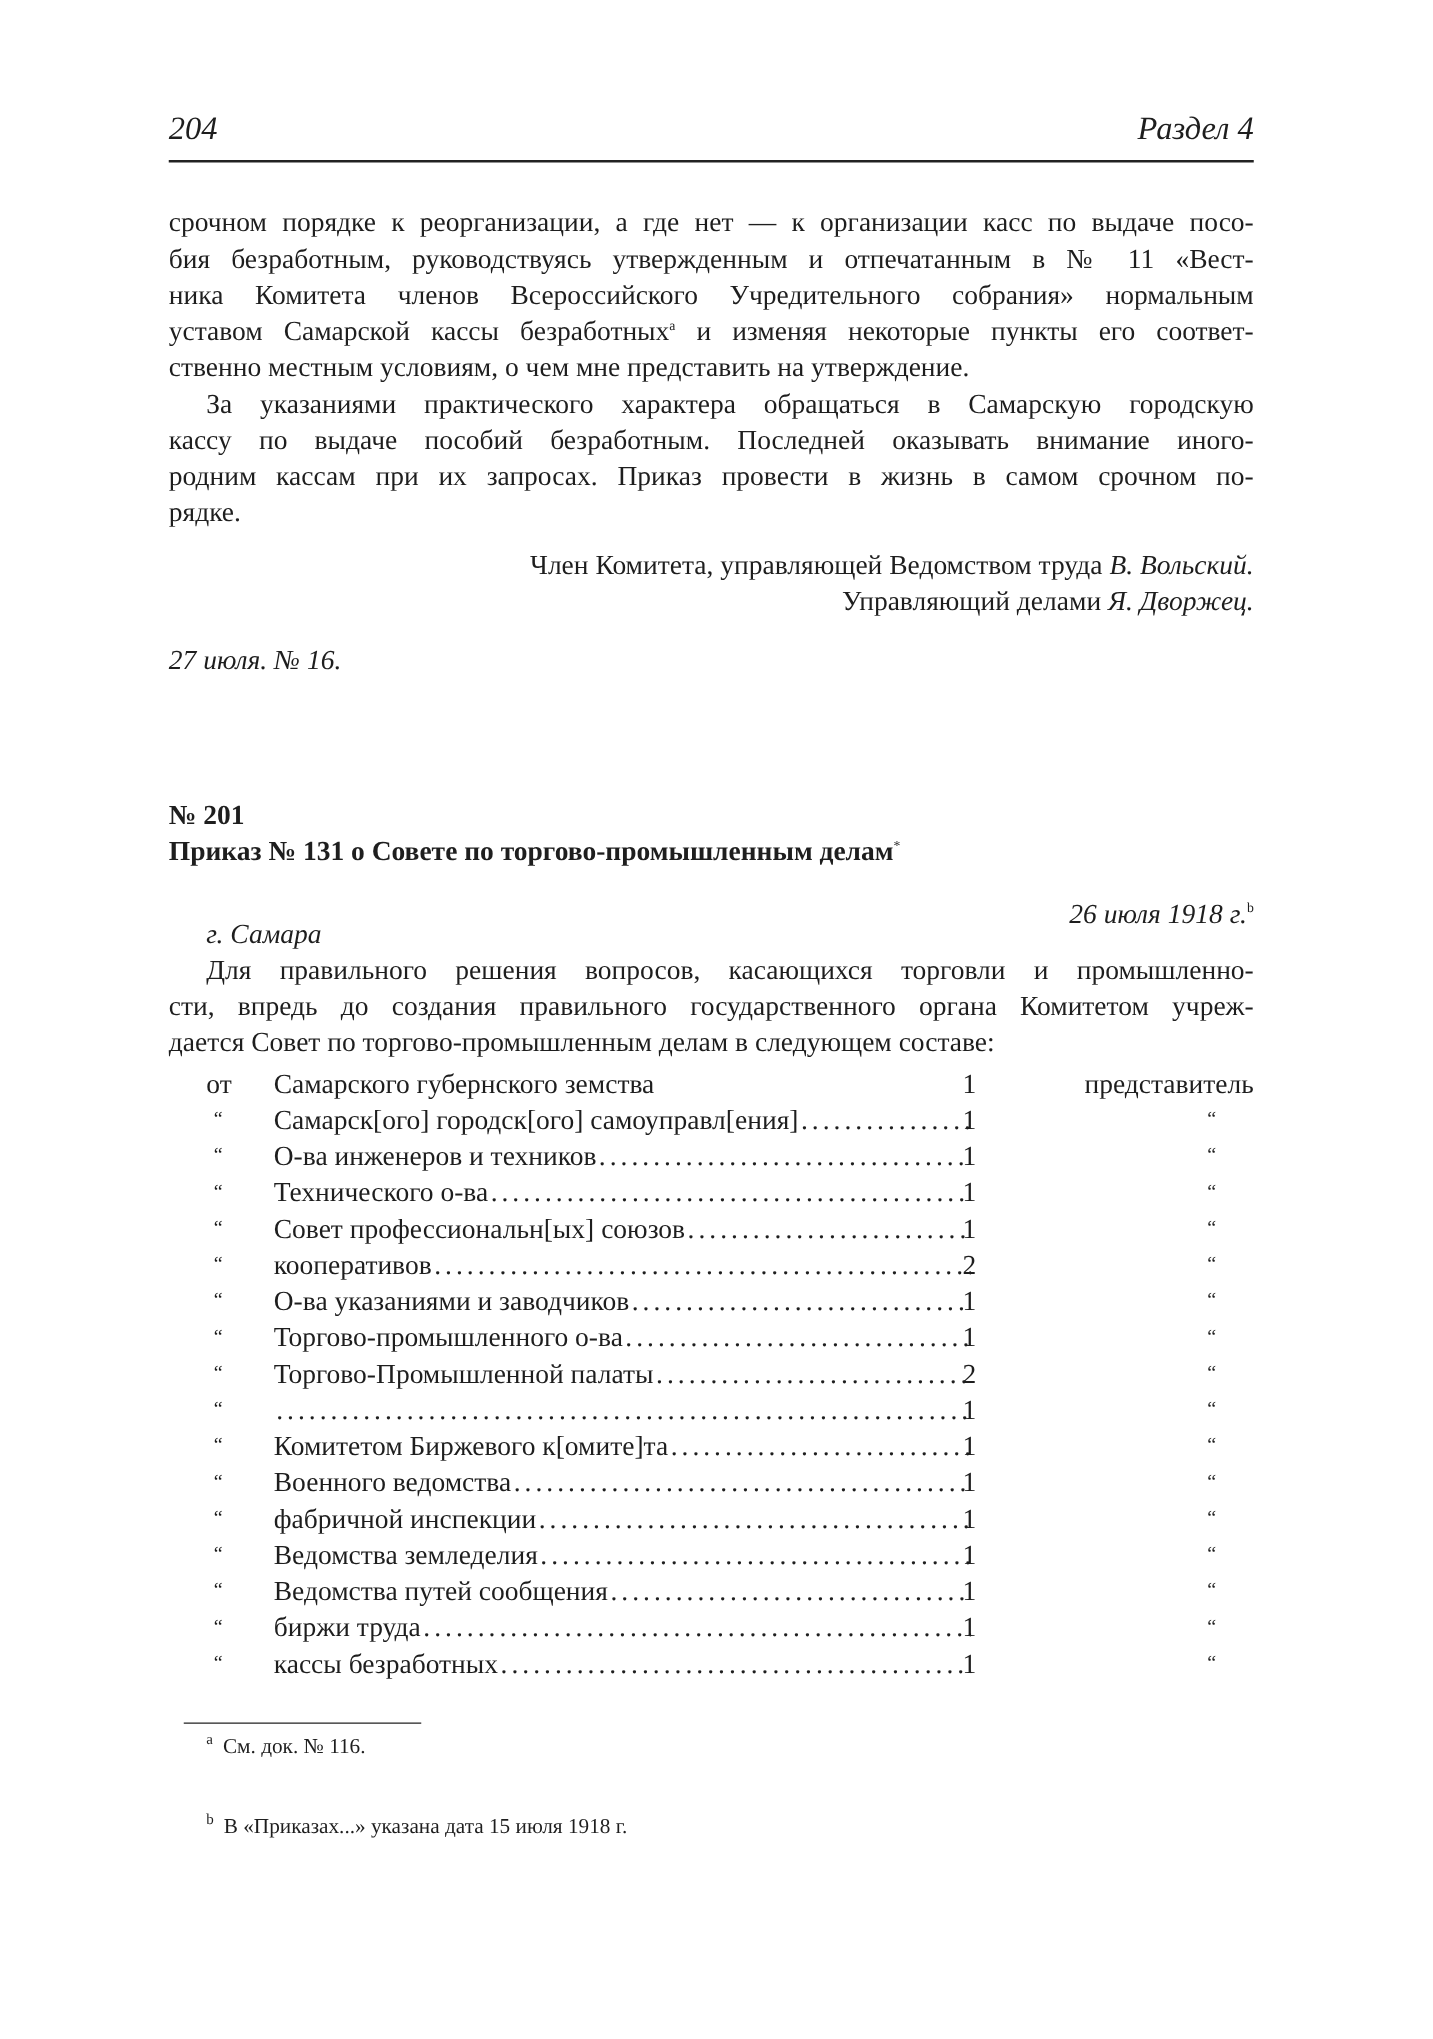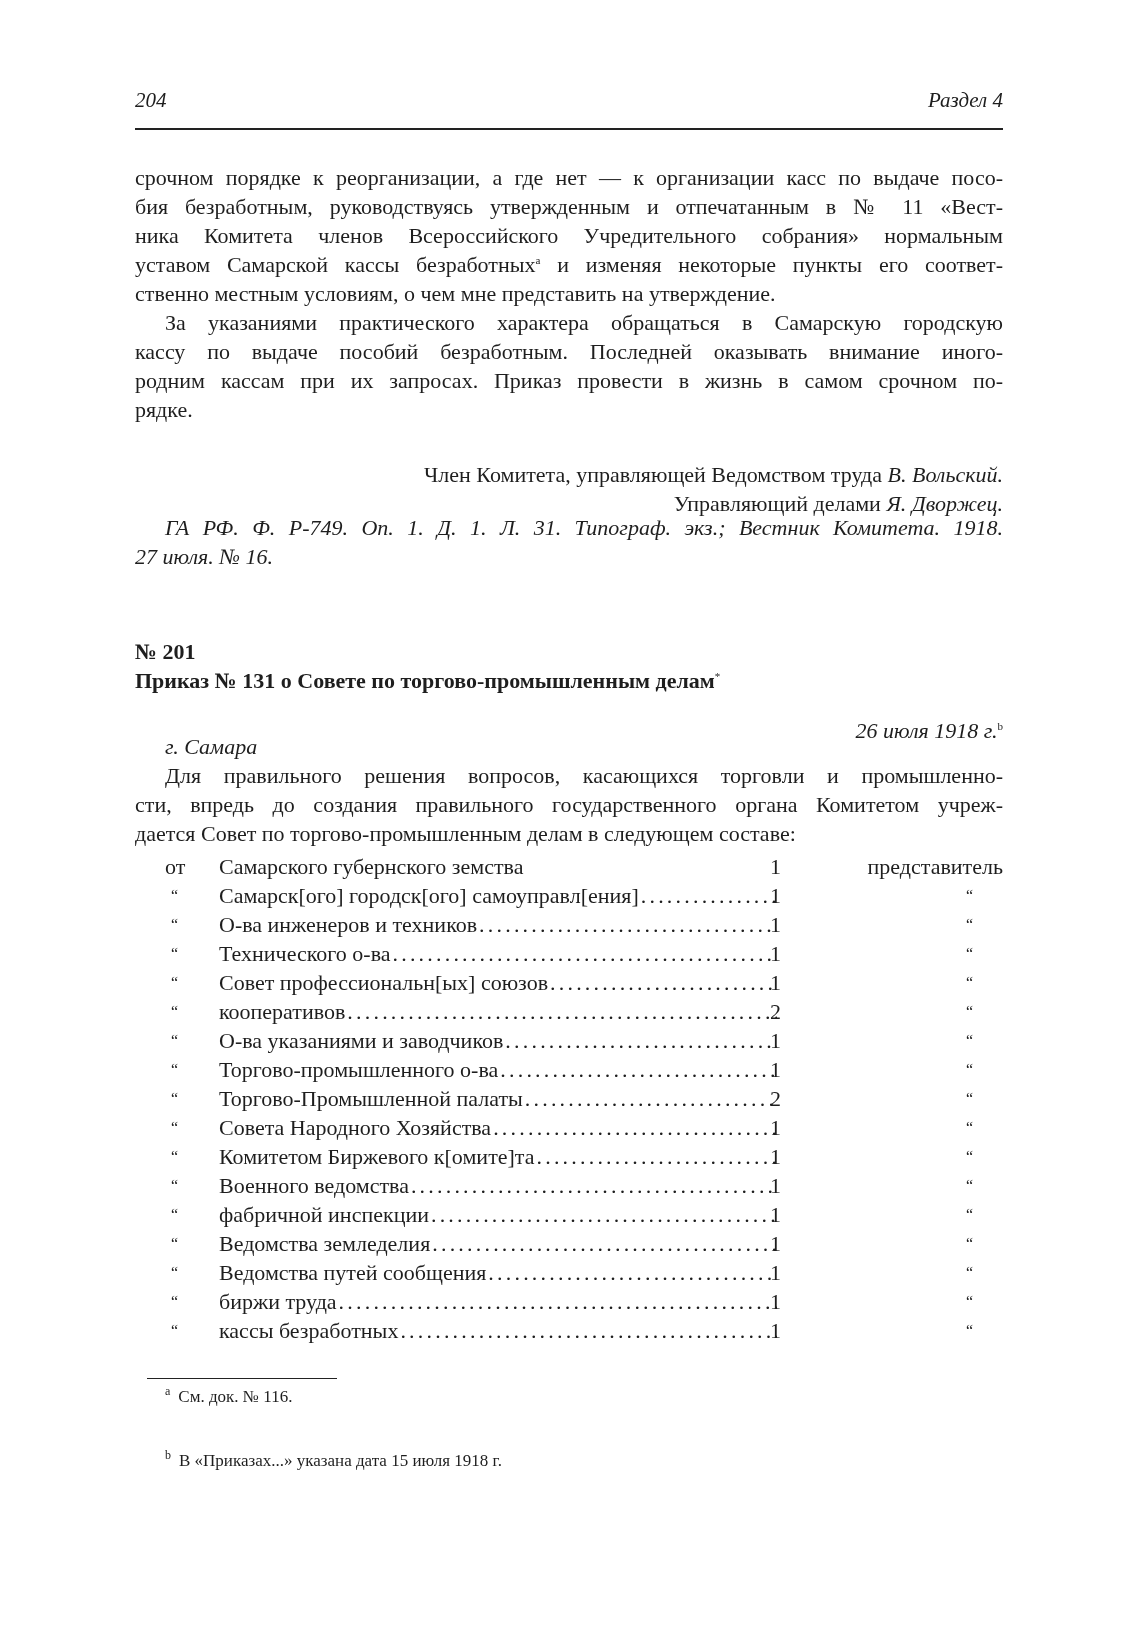--- a/index.html
+++ b/index.html
@@ -4,21 +4,21 @@
   <style>
     html, body { margin: 0; padding: 0; background: #ffffff; }
     body {
       width: 1146px; height: 1631px; position: relative; overflow: hidden;
       font-family: "Liberation Serif", "DejaVu Serif", serif;
       color: #1e1e1e;
     }
     .page { position: absolute; left: 135px; top: 0; width: 868px; }
     .running-head {
       position: absolute; top: 88px; left: 0; width: 868px; height: 34px;
-      font-style: italic; font-size: 21px;
+      font-style: italic; font-size: 26px;
     }
     .running-head .pnum { position: absolute; left: 0; top: 0; }
     .running-head .section { position: absolute; right: 0; top: 0; }
     .head-rule {
       position: absolute; top: 128px; left: 0; width: 868px; height: 0;
       border-top: 2.5px solid #222;
     }
     .p {
       position: absolute; left: 0; width: 868px;
       font-size: 22px; line-height: 29px; text-align: justify;
@@ -64,27 +64,26 @@
     <span class="line">ственно местным условиям, о чем мне представить на утверждение.</span>
   </div>
 
   <div class="p" style="top:308px;">
     <span class="jline indent">За указаниями практического характера обращаться в Самарскую городскую</span>
     <span class="jline">кассу по выдаче пособий безработным. Последней оказывать внимание иного-</span>
     <span class="jline">родним кассам при их запросах. Приказ провести в жизнь в самом срочном по-</span>
     <span class="line">рядке.</span>
   </div>
 
-  <div class="p right" style="top:437px;margin-top:23px;">
+  <div class="p right" style="top:437px;">
     <span class="line"><span>Член Комитета, управляющей Ведомством труда</span> <span class="ital">В. Вольский.</span></span>
     <span class="line"><span>Управляющий делами</span> <span class="ital">Я. Дворжец.</span></span>
   </div>
 
   <div class="p ital" style="top:513px;">
-    <span class="jline indent">ГА РФ. Ф. Р-749. Оп. 1. Д. 1. Л. 31. Типограф. экз.; Вестник Комитета. 1918.</span>
     <span class="line">27 июля. № 16.</span>
   </div>
 
   <div class="p bold" style="top:637px;">№ 201</div>
   <div class="p bold" style="top:666px;">
     <span>Приказ № 131 о Совете по торгово-промышленным делам</span><sup style="font-weight:normal;">*</sup>
   </div>
 
   <div class="p ital" style="top:716px;">
     <span class="indent" style="position:absolute; left:0;margin-top:16px;">г. Самара</span>
@@ -175,21 +174,20 @@
         <span class="name">
           <span>Торгово-Промышленной палаты</span>
           <span class="leader"></span>
         </span>
         <span class="count">2</span>
         <span class="unit quote">“</span>
       </div>
       <div class="row">
         <span class="from quote">“</span>
         <span class="name">
-          <span>Совета Народного Хозяйства</span>
           <span class="leader"></span>
         </span>
         <span class="count">1</span>
         <span class="unit quote">“</span>
       </div>
       <div class="row">
         <span class="from quote">“</span>
         <span class="name">
           <span>Комитетом Биржевого к[омите]та</span>
           <span class="leader"></span>

